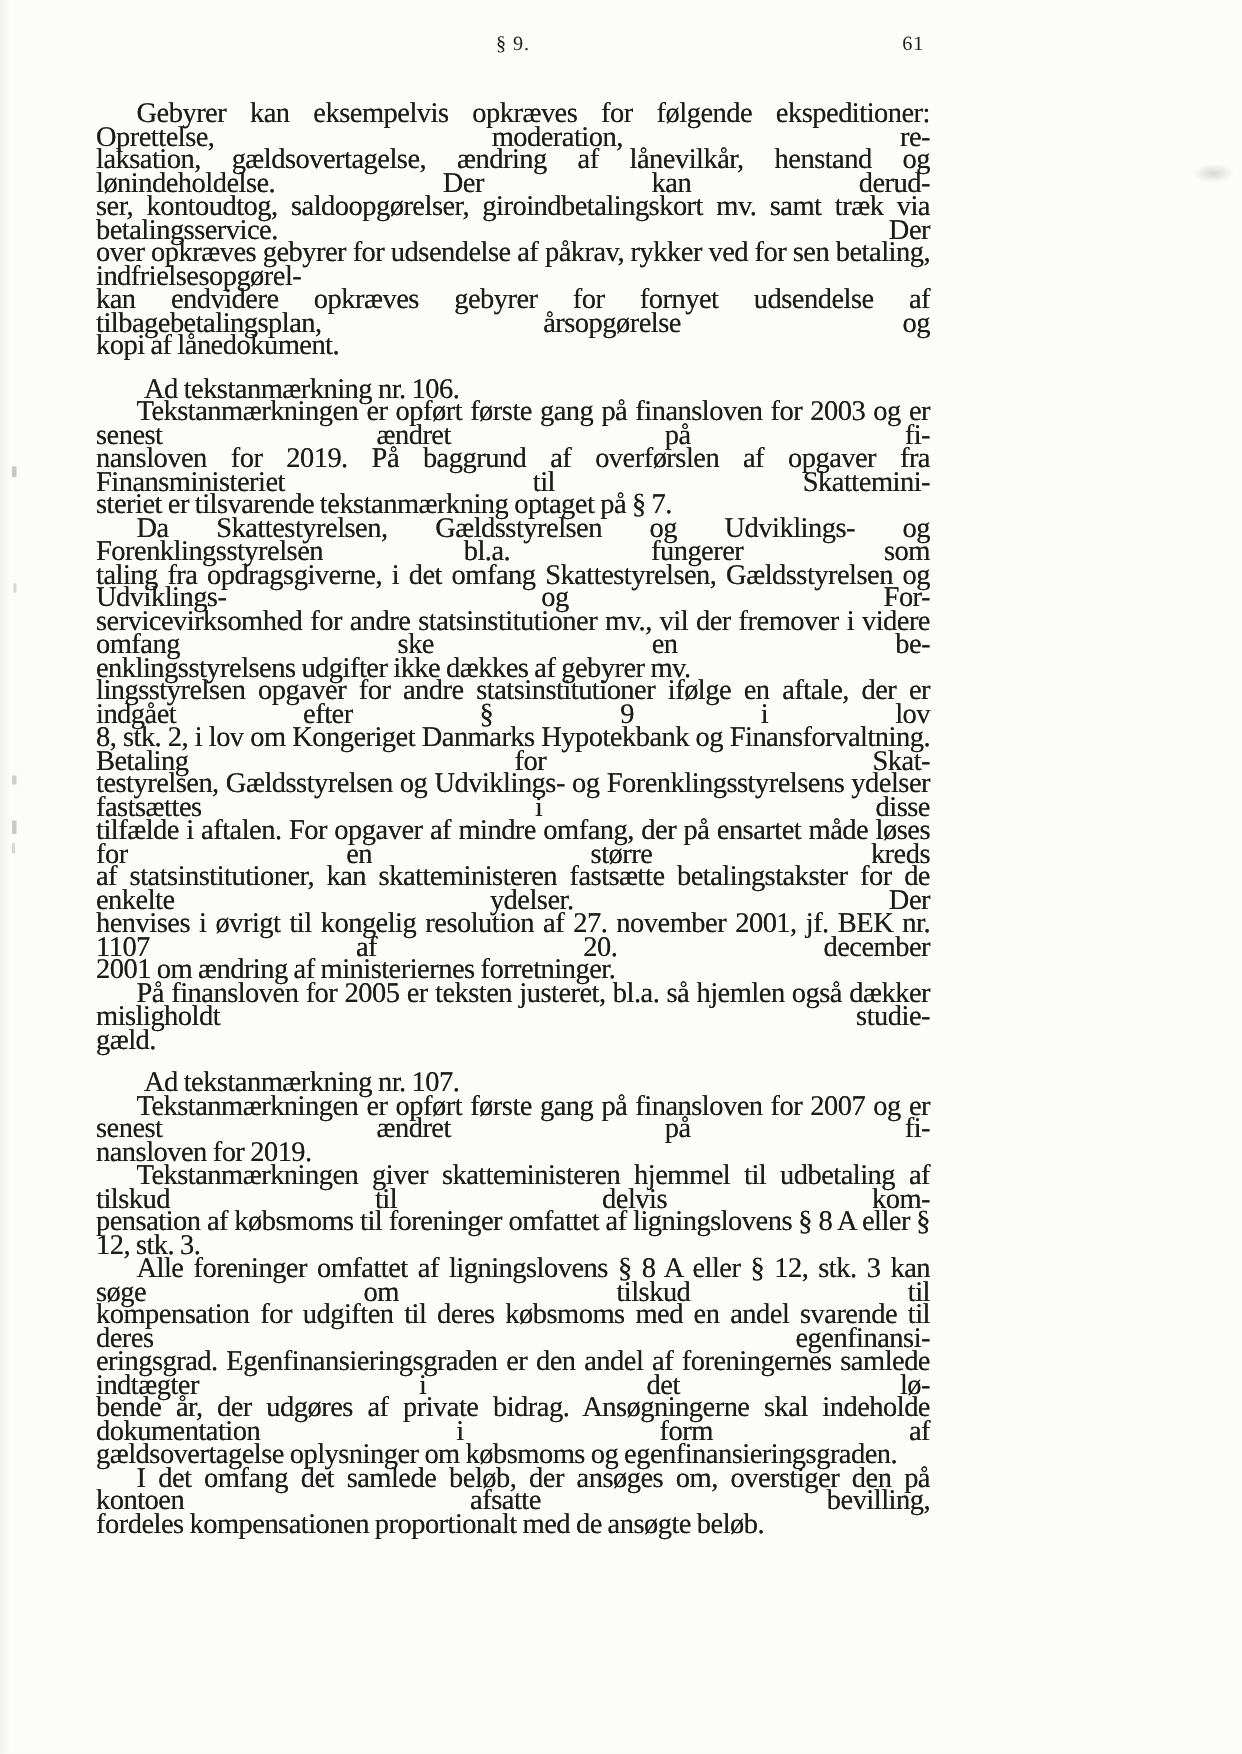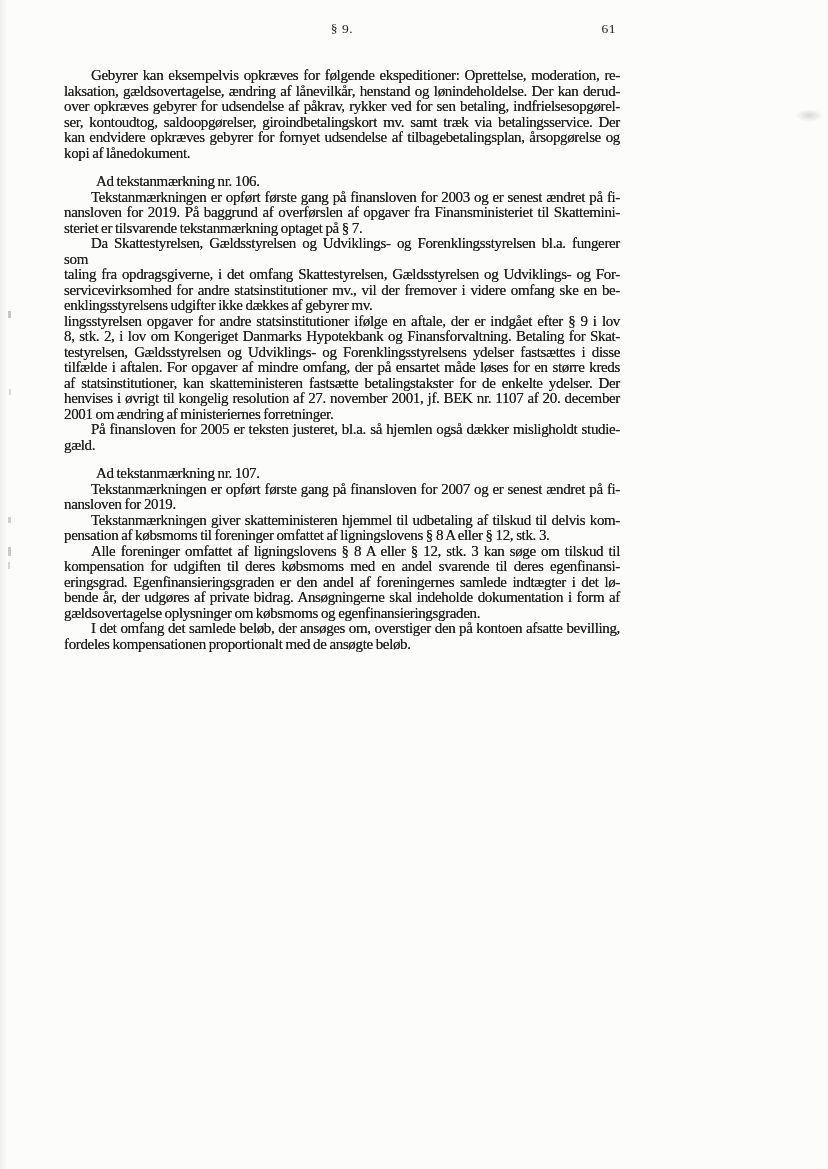--- a/index.html
+++ b/index.html
@@ -32,21 +32,21 @@
     text-align: center;
     letter-spacing: 0.6px;
   }
   .page-number {
     position: absolute; right: 4px; top: 0;
     letter-spacing: 0.5px;
   }
   .content {
     position: absolute;
     top: 68px; left: 64px; width: 556px;
-    font-size: 15px;
+    font-size: 19px;
     line-height: 15.5px;
     letter-spacing: -0.35px;
     word-spacing: -0.5px;
     text-shadow: 0 0 0.35px rgba(26,26,26,0.8);
   }
   .para { margin: 0; }
   .para.heading { margin-top: 13px; margin-left: 32px; }
   .line {
     text-align: justify;
     text-align-last: justify;
@@ -74,22 +74,22 @@
 
   <div class="header">
     <span class="section-label">§ 9.</span>
     <span class="page-number">61</span>
   </div>
 
   <div class="content">
       <div class="para body">
         <div class="line first">Gebyrer kan eksempelvis opkræves for følgende ekspeditioner: Oprettelse, moderation, re-</div>
         <div class="line">laksation, gældsovertagelse, ændring af lånevilkår, henstand og lønindeholdelse. Der kan derud-</div>
+        <div class="line">ser, kontoudtog, saldoopgørelser, giroindbetalingskort mv. samt træk via betalingsservice. Der</div>
         <div class="line">over opkræves gebyrer for udsendelse af påkrav, rykker ved for sen betaling, indfrielsesopgørel-</div>
-        <div class="line">ser, kontoudtog, saldoopgørelser, giroindbetalingskort mv. samt træk via betalingsservice. Der</div>
         <div class="line">kan endvidere opkræves gebyrer for fornyet udsendelse af tilbagebetalingsplan, årsopgørelse og</div>
         <div class="line final">kopi af lånedokument.</div>
       </div>
       <div class="para heading">
         <div class="line first final">Ad tekstanmærkning nr. 106.</div>
       </div>
       <div class="para body">
         <div class="line first">Tekstanmærkningen er opført første gang på finansloven for 2003 og er senest ændret på fi-</div>
         <div class="line">nansloven for 2019. På baggrund af overførslen af opgaver fra Finansministeriet til Skattemini-</div>
         <div class="line final">steriet er tilsvarende tekstanmærkning optaget på § 7.</div>

